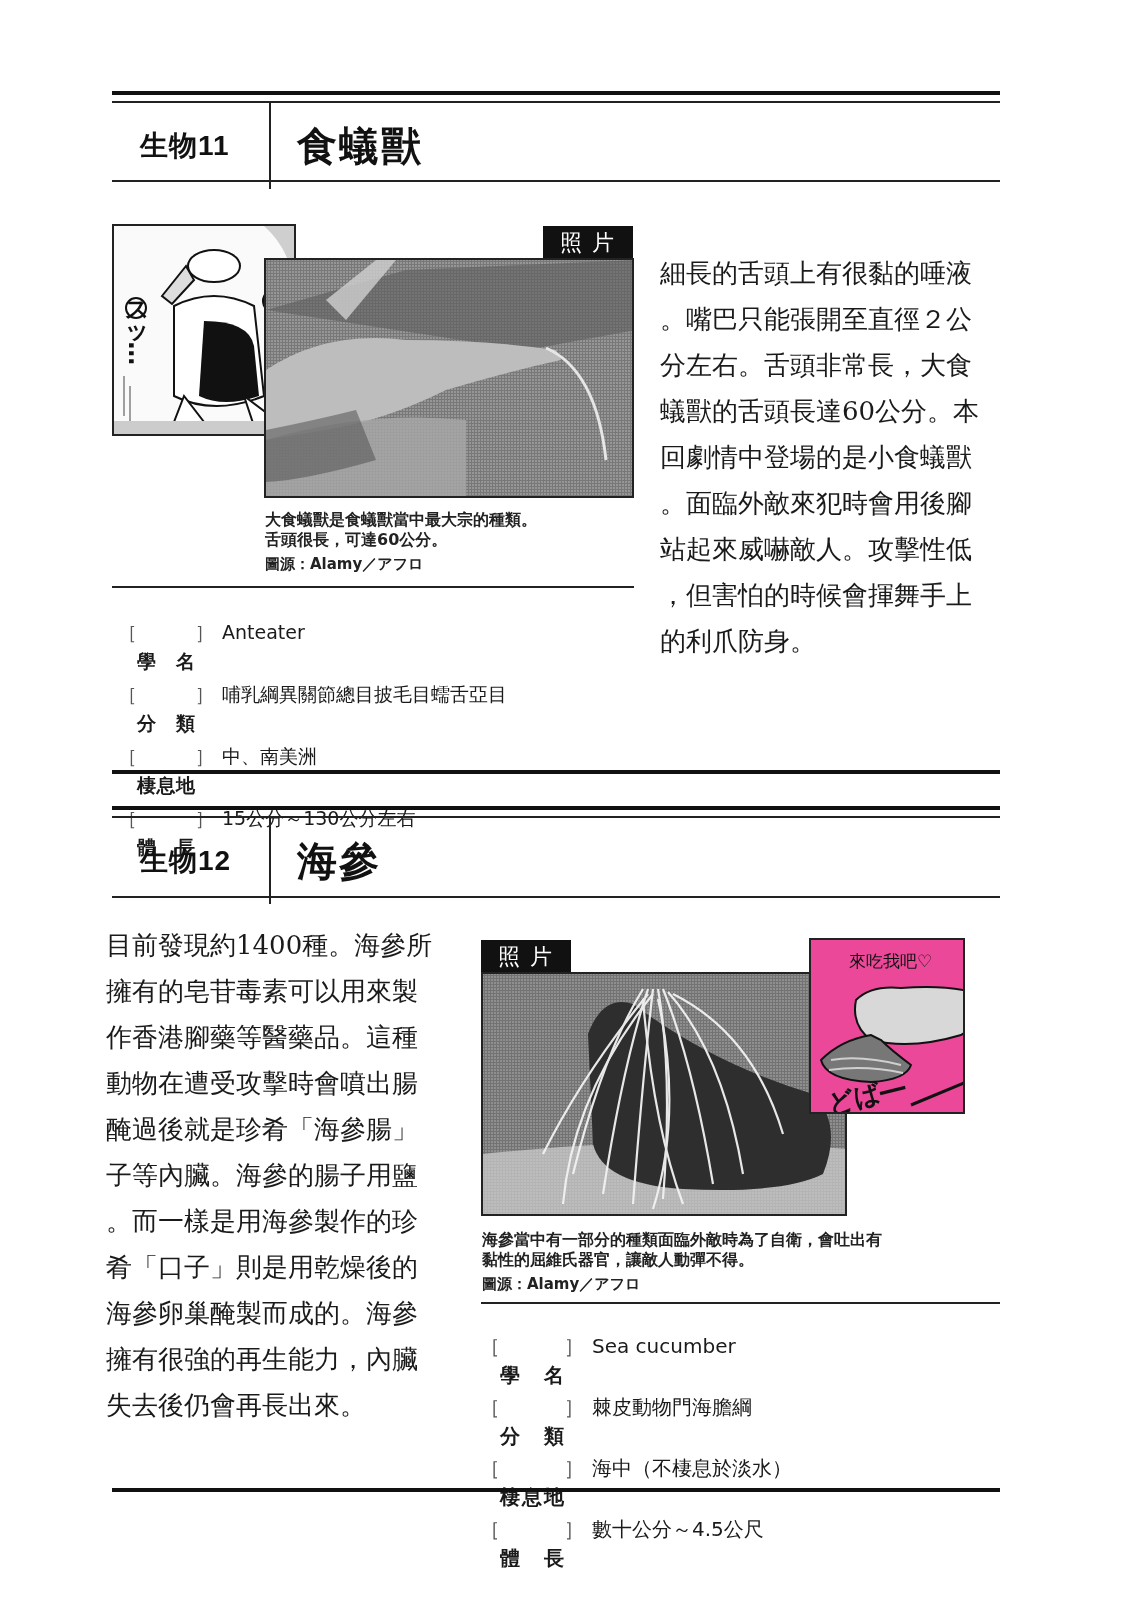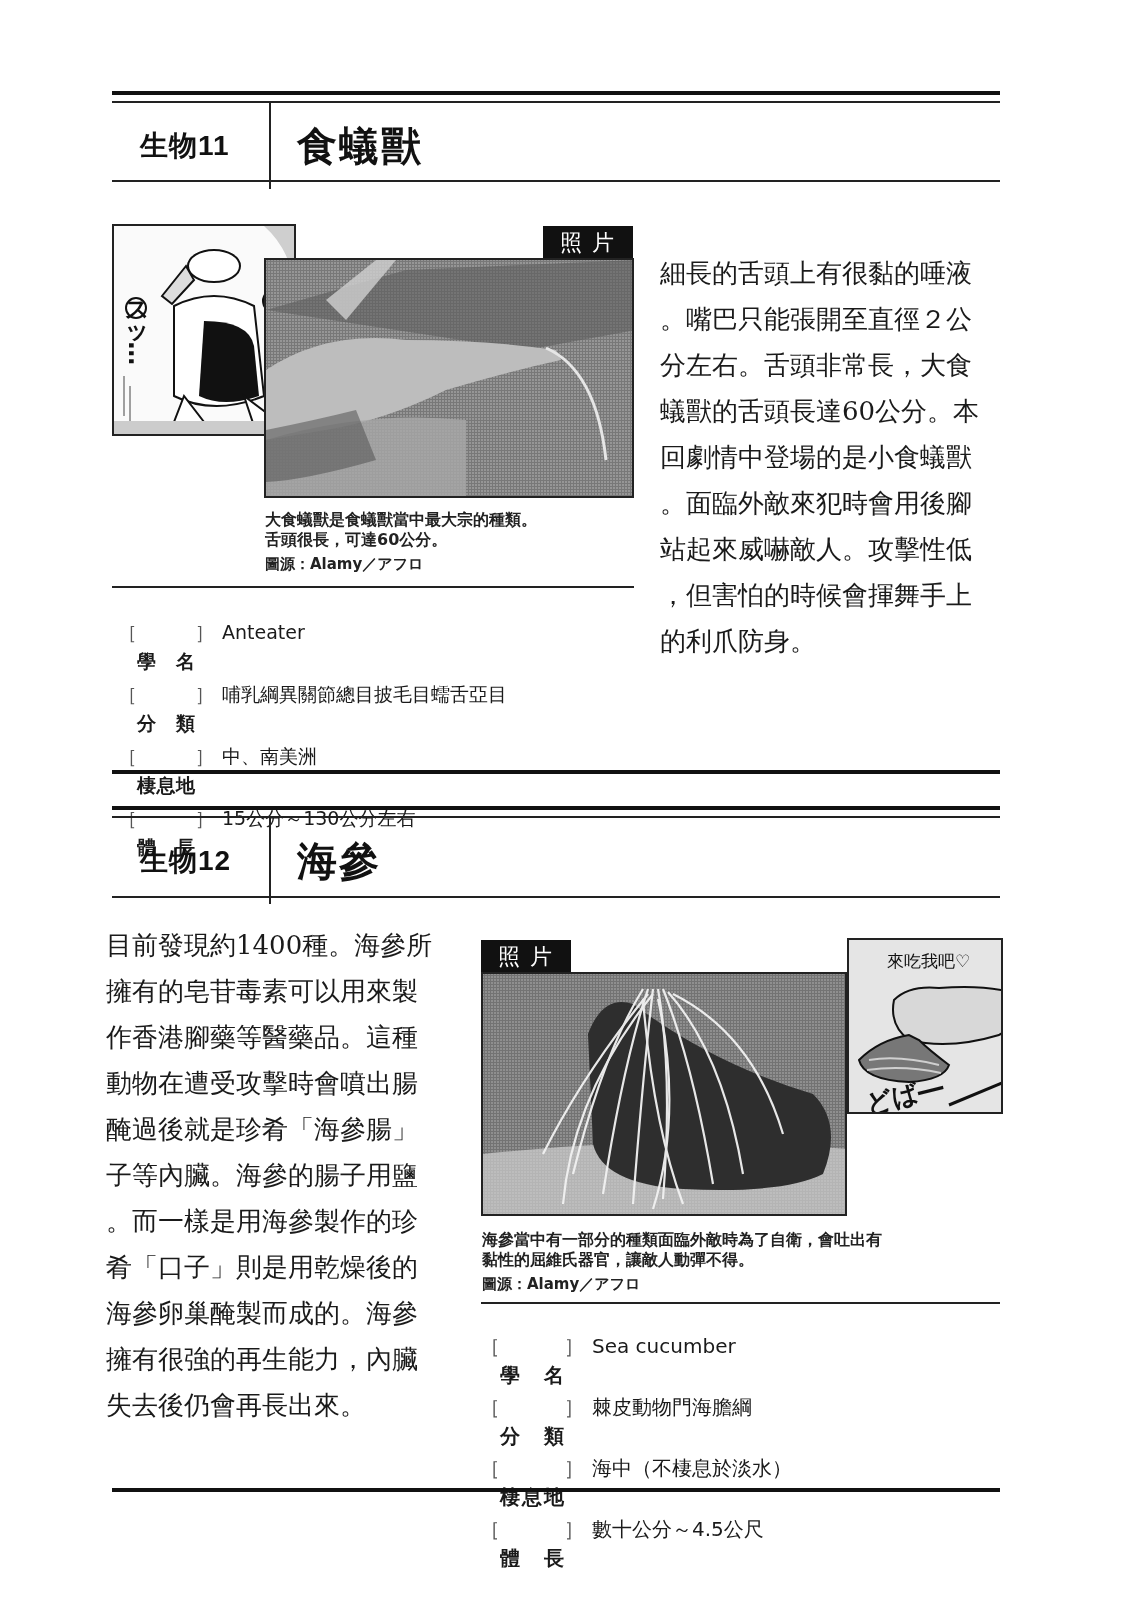--- a/index.html
+++ b/index.html
@@ -185,21 +185,21 @@
         <path d="M185 18 Q240 80 260 200"></path>
         <path d="M165 20 Q100 100 60 180"></path>
         <path d="M170 20 Q90 120 80 230"></path>
         <path d="M190 20 Q270 60 300 160"></path>
         <path d="M175 25 Q200 140 170 235"></path>
         <path d="M160 25 Q170 150 200 230"></path>
       </g>
     </svg>
   </div>
 
-  <div class="frame manga" style="left:847px; top:938px; width:156px; height:176px; background:#e5e5e5;">
+  <div class="frame manga" style="left:809px; top:938px; width:156px; height:176px; background:#ec4899;">
     <svg width="172" height="176" viewBox="0 0 172 176">
       <path d="M45 60 Q60 45 90 48 Q140 44 170 55 Q175 80 150 95 Q100 110 60 100 Q40 85 45 60 Z" fill="#d8d8d8" stroke="#111" stroke-width="2"></path>
       <path d="M60 95 Q30 100 10 120 Q15 140 60 142 Q95 140 100 125 Q80 110 70 100 Z" fill="#777" stroke="#111" stroke-width="2"></path>
       <path d="M20 120 Q50 115 90 125" stroke="#cfcfcf" stroke-width="2" fill="none"></path>
       <path d="M18 130 Q55 125 92 133" stroke="#cfcfcf" stroke-width="2" fill="none"></path>
       <path d="M160 100 Q175 130 165 170" stroke="#111" stroke-width="1.5" fill="none"></path>
       <path d="M100 165 L160 140" stroke="#111" stroke-width="3" fill="none"></path>
     </svg>
     <div style="position:absolute; left:38px; top:10px; font-family:'DejaVu Serif',serif; font-size:17px; color:#111; white-space:nowrap;">來吃我吧♡</div>
     <div style="position:absolute; left:16px; top:138px; font-family:'DejaVu Sans',sans-serif; font-weight:bold; font-size:26px; color:#111; white-space:nowrap; transform:rotate(-14deg);">どば―</div>

